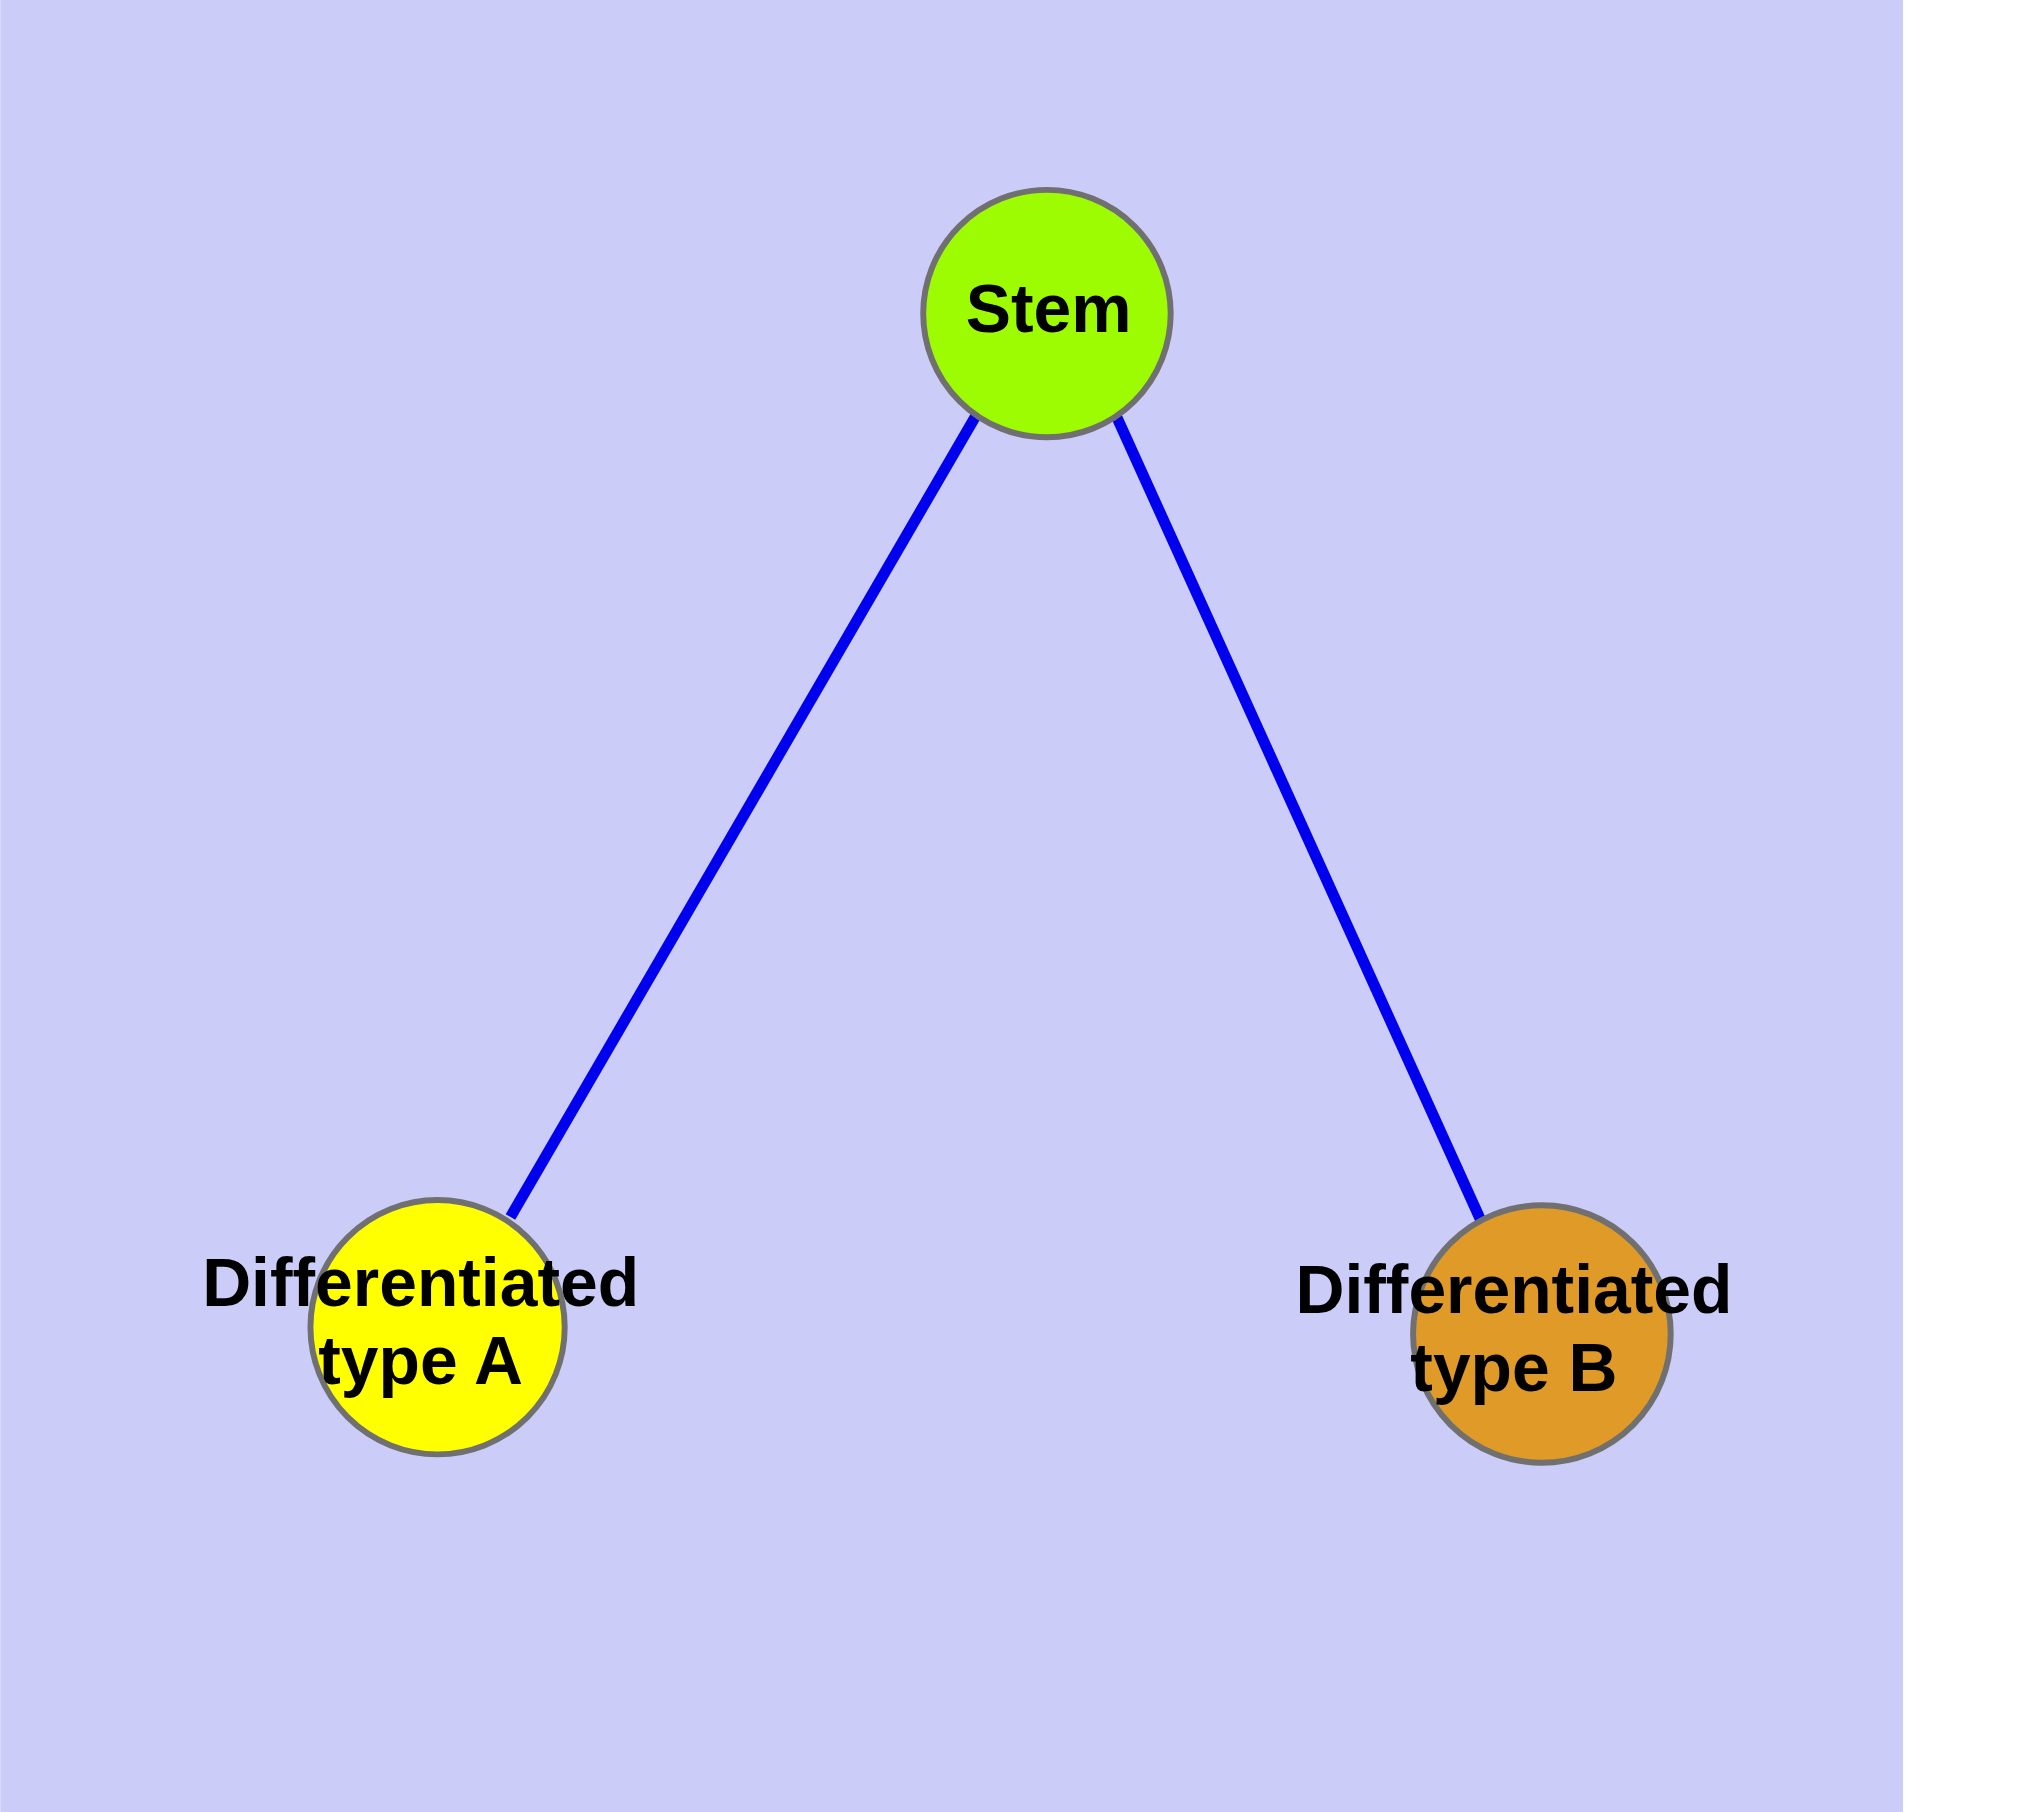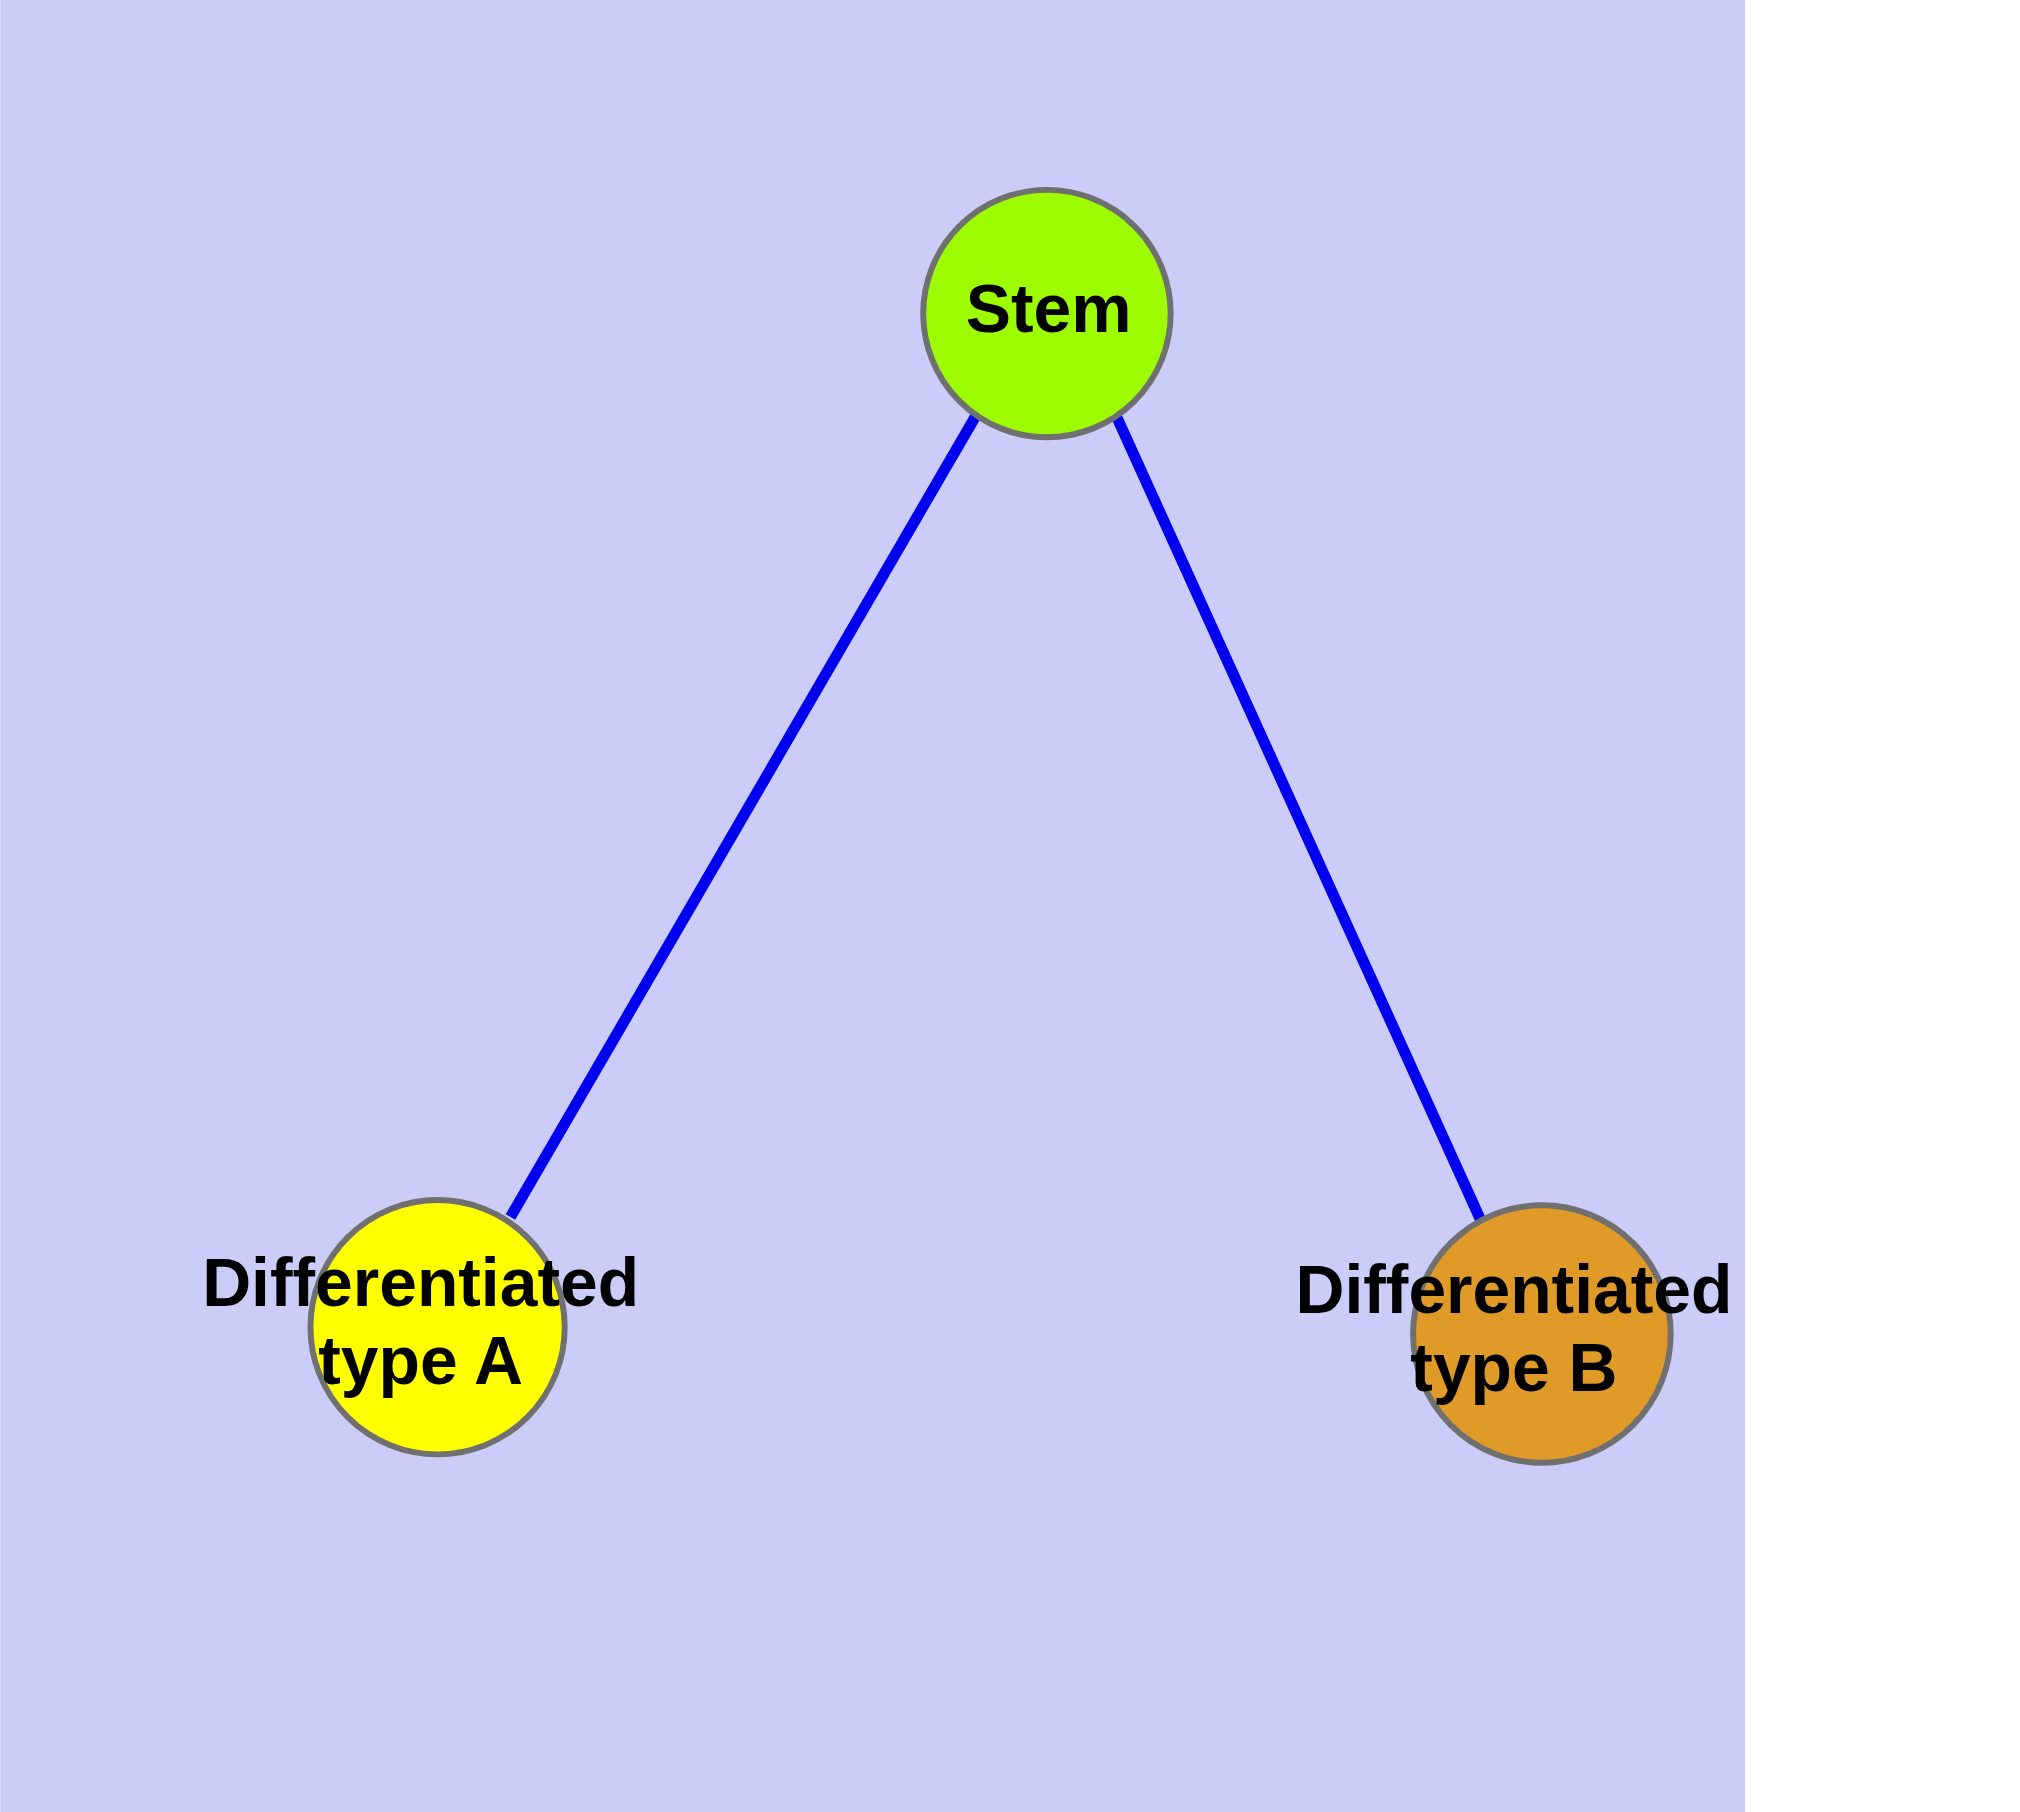--- a/index.html
+++ b/index.html
@@ -27,21 +27,21 @@
     font-weight: bold;
     fill: #000000;
     text-anchor: middle;
     dominant-baseline: middle;
     paint-order: normal;
   }
 </style>
 </head>
 <body>
 
-<div id="canvas" style="width: 1745px; height: 1812px;">
+<div id="canvas" style="width: 1903px; height: 1812px;">
   <svg id="graph-svg" viewBox="0 0 2384 2138" xmlns="http://www.w3.org/2000/svg" style="width: 2021px; height: 1812px;">
 
     <rect id="bg-rect" x="0" y="0" width="2384" height="2138" fill="#CCCCF9"></rect>
 
     <g id="edges-layer">
         <line x1="1152" y1="489" x2="602" y2="1436" stroke="#0000EE" stroke-width="13" stroke-linecap="butt"></line>
         <line x1="1316" y1="489" x2="1747" y2="1440" stroke="#0000EE" stroke-width="13" stroke-linecap="butt"></line>
       </g>
     <g id="nodes-layer">
         <circle cx="1235" cy="370" r="146" fill="#9EFC02" stroke="#707070" stroke-width="7"></circle>

